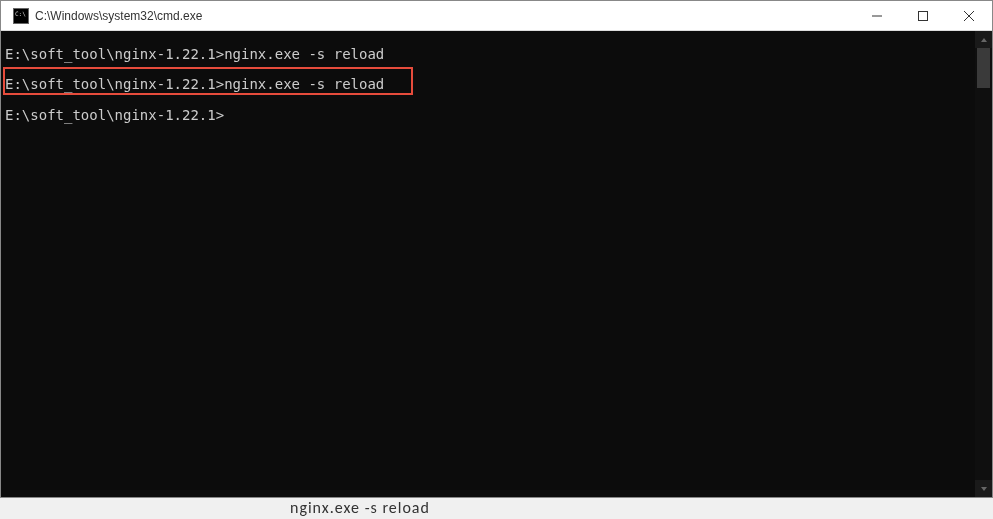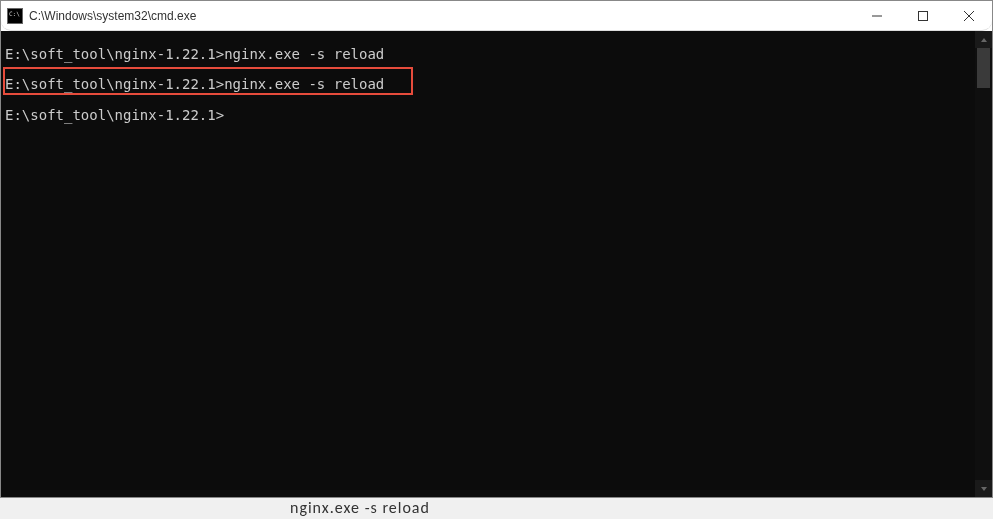--- a/index.html
+++ b/index.html
@@ -24,23 +24,22 @@
       background: #fff;
       border: 1px solid #888;
       display: flex;
       flex-direction: column;
     }
     .titlebar {
       height: 30px;
       background: #fff;
       display: flex;
       align-items: center;
-      padding-left: 6px;
+      padding-left: 12px;
       border-bottom: 1px solid #ddd;
-      border-radius: 10px;
     }
     .titlebar-icon {
       width: 16px;
       height: 16px;
       background: #000;
       border: 1px solid #666;
       display: flex;
       align-items: center;
       justify-content: center;
       margin-right: 6px;

